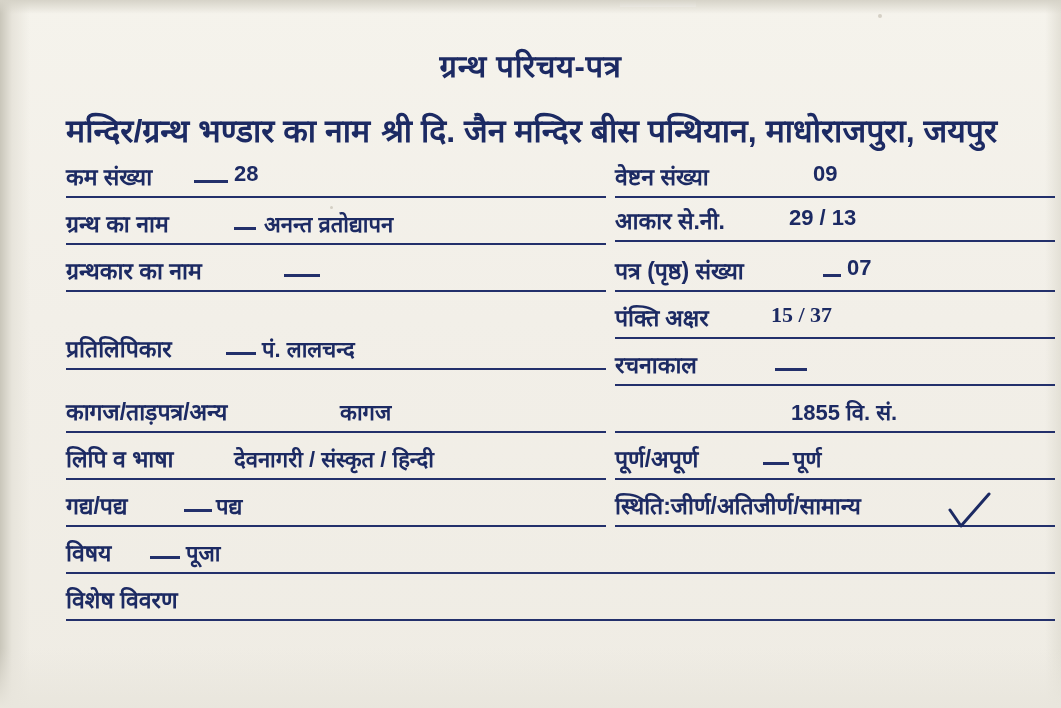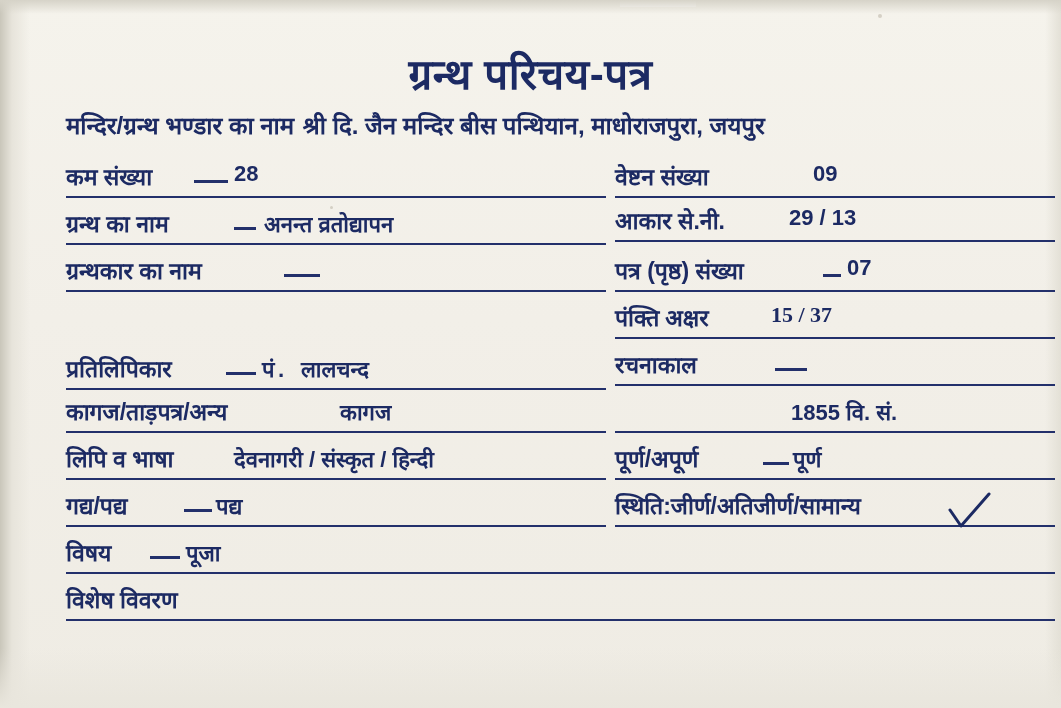--- a/index.html
+++ b/index.html
@@ -74,31 +74,31 @@
     color: #1c2a63;
     font-family: "Liberation Sans", sans-serif;
   }
 
   #title {
     position: absolute;
     top: 44px;
     left: 0;
     width: 1061px;
     text-align: center;
-    font-size: 42px;
+    font-size: 31px;
     font-weight: 700;
     letter-spacing: .6px;
   }
 
   #header-line {
     position: absolute;
     top: 108px;
     left: 66px;
     width: 985px;
-    font-size: 24px;
+    font-size: 32px;
     font-weight: 700;
     white-space: nowrap;
   }
   #header-line .hdr-label { letter-spacing: 0px; }
   #header-line .hdr-value { margin-left: 2px; }
 
   
   .row {
     position: absolute;
     height: 44px;
@@ -188,21 +188,21 @@
   </div>
 
   <div class="row col-left ink" style="top:254px;">
     <span class="label">ग्रन्थकार का नाम</span>
     <span class="value" style="left:260px;"></span>
     <span class="dash" style="left:218px; width:36px;"></span>
     <span class="rule"></span>
   </div>
 
 
-  <div class="row col-left ink" style="top:352px;font-family:Liberation Mono, monospace;">
+  <div class="row col-left ink" style="top:332px;">
     <span class="label">प्रतिलिपिकार</span>
     <span class="value" style="left:196px;">पं. लालचन्द</span>
     <span class="dash" style="left:160px; width:30px;"></span>
     <span class="rule"></span>
   </div>
 
   <div class="row col-left ink" style="top:395px;">
     <span class="label">कागज/ताड़पत्र/अन्य</span>
     <span class="value" style="left:274px;">कागज</span>
     <span class="rule"></span>

